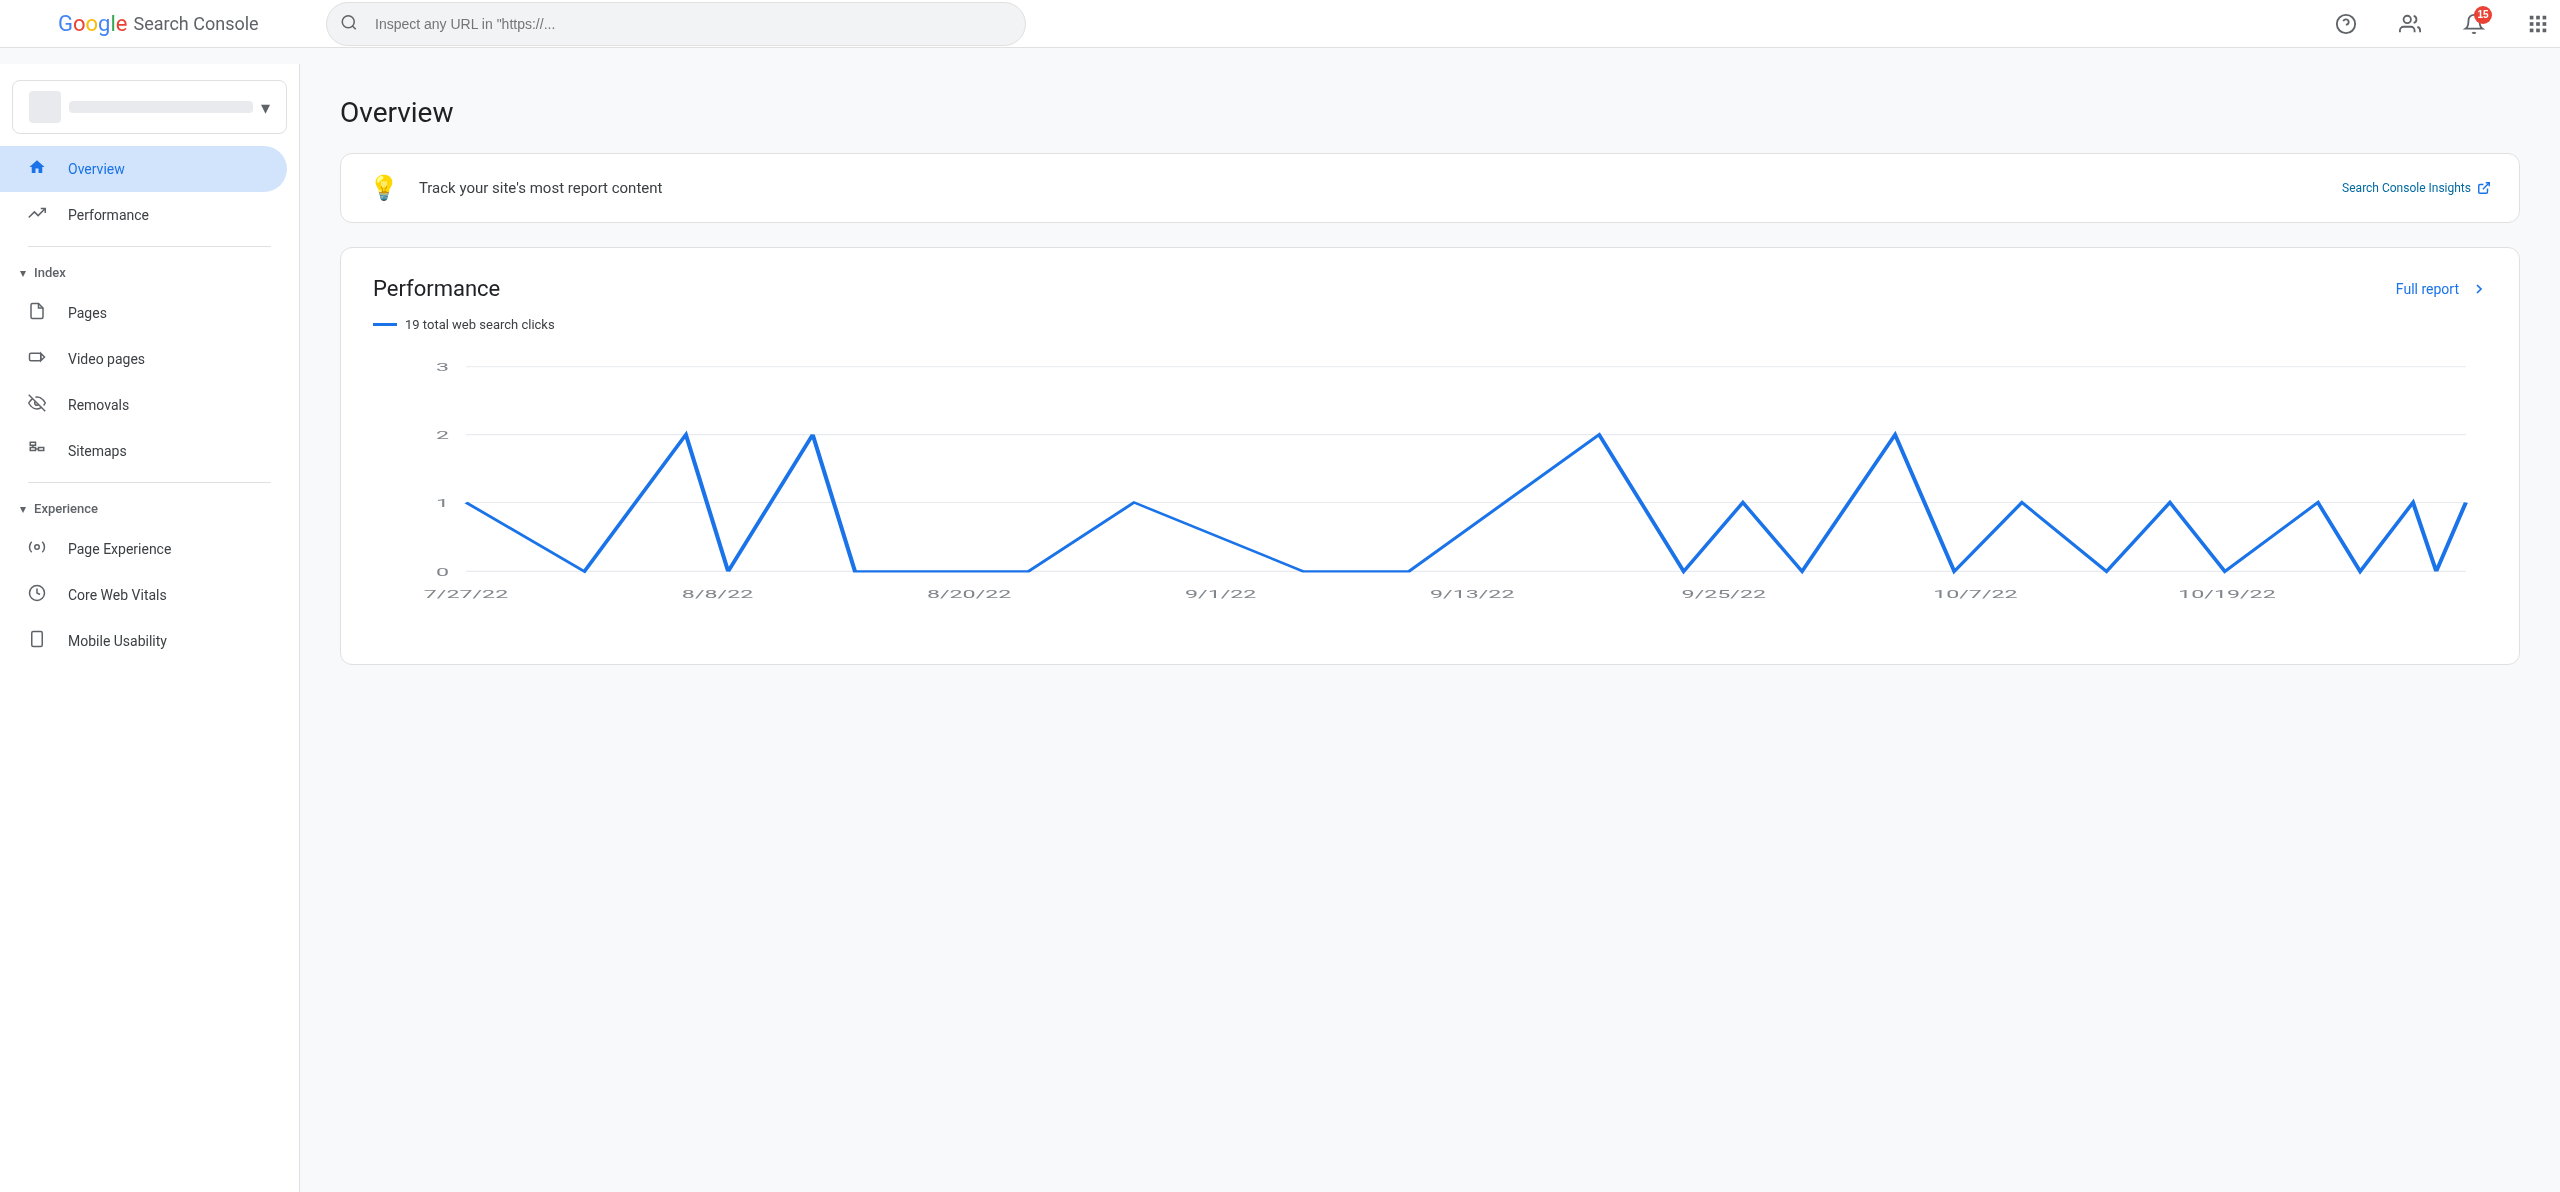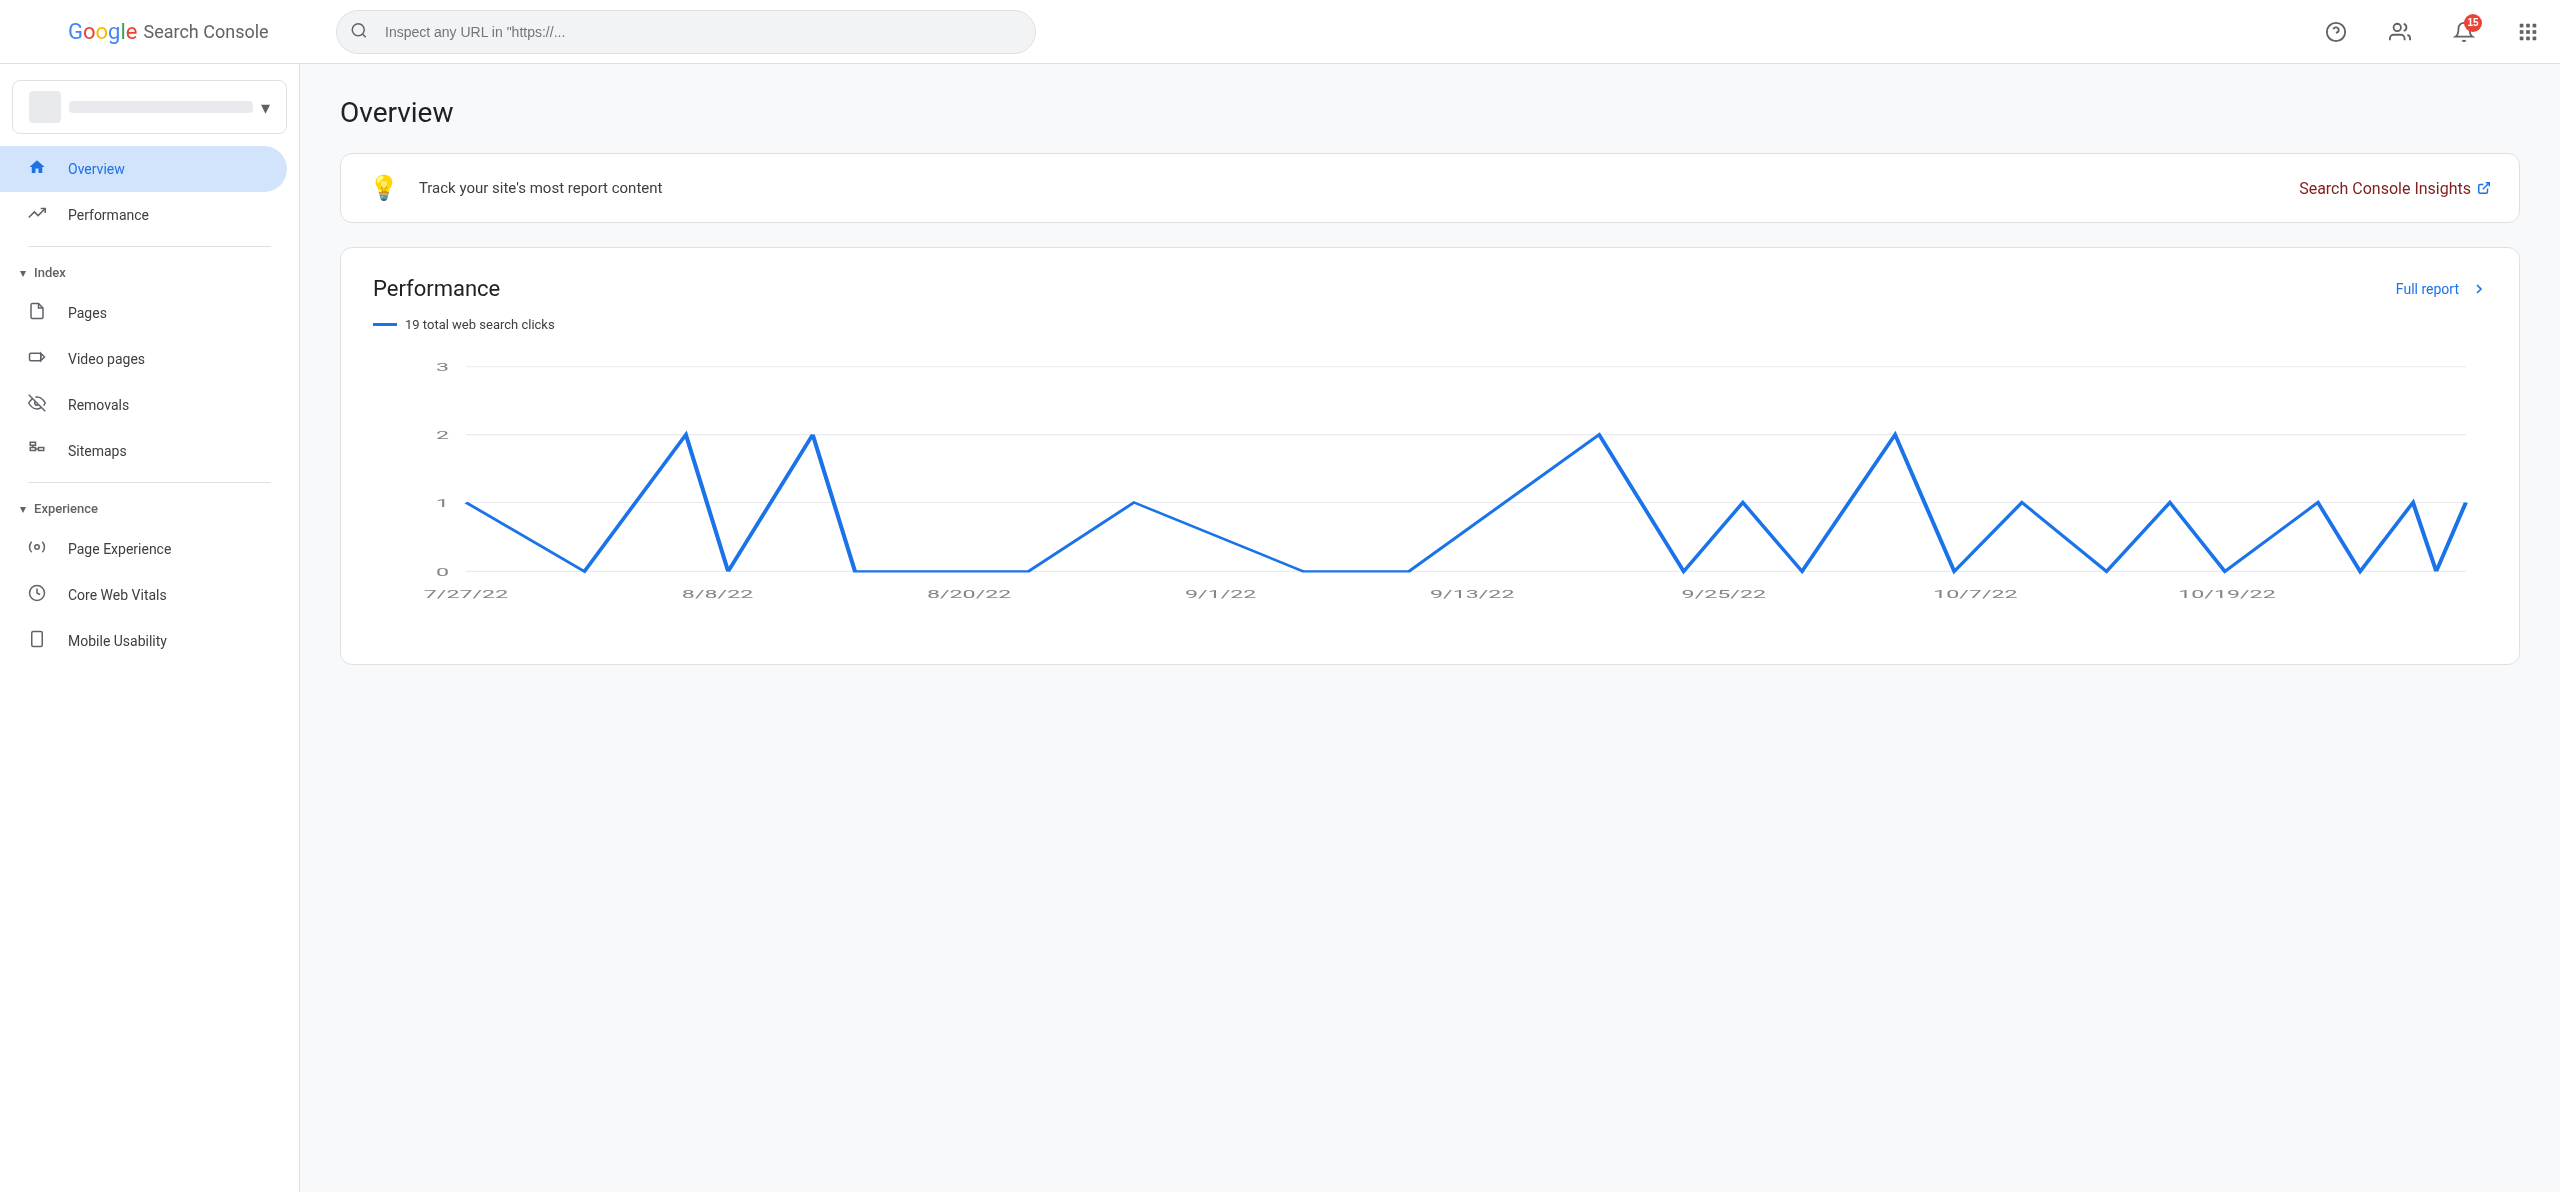--- a/index.html
+++ b/index.html
@@ -4,22 +4,22 @@
   <style>
     * { box-sizing: border-box; margin: 0; padding: 0; }
     body { font-family: 'Google Sans', Roboto, Arial, sans-serif; background: #f8f9fa; color: #202124; font-size: 14px; }
 
     
     .header {
       display: flex;
       align-items: center;
       background: #fff;
       border-bottom: 1px solid #e0e0e0;
-      padding: 0 12px;
-      height: 64px;
+      padding: 0 2px;
+      height: 48px;
       position: fixed;
       top: 0; left: 0; right: 0;
       z-index: 100;
     }
     .header-left {
       display: flex;
       align-items: center;
       gap: 16px;
       min-width: 300px;
     }
@@ -217,22 +217,22 @@
     }
     .bulb-icon {
       font-size: 24px;
       color: #f9ab00;
     }
     .insight-text {
       font-size: 15px;
       color: #3c4043;
     }
     .insight-link {
-      color: #7f1d1d;
-      font-size: 16px;
+      color: #0369a1;
+      font-size: 12px;
       text-decoration: none;
       display: flex;
       align-items: center;
       gap: 6px;
       cursor: pointer;
       white-space: nowrap;
     }
 
     
     .performance-card {

